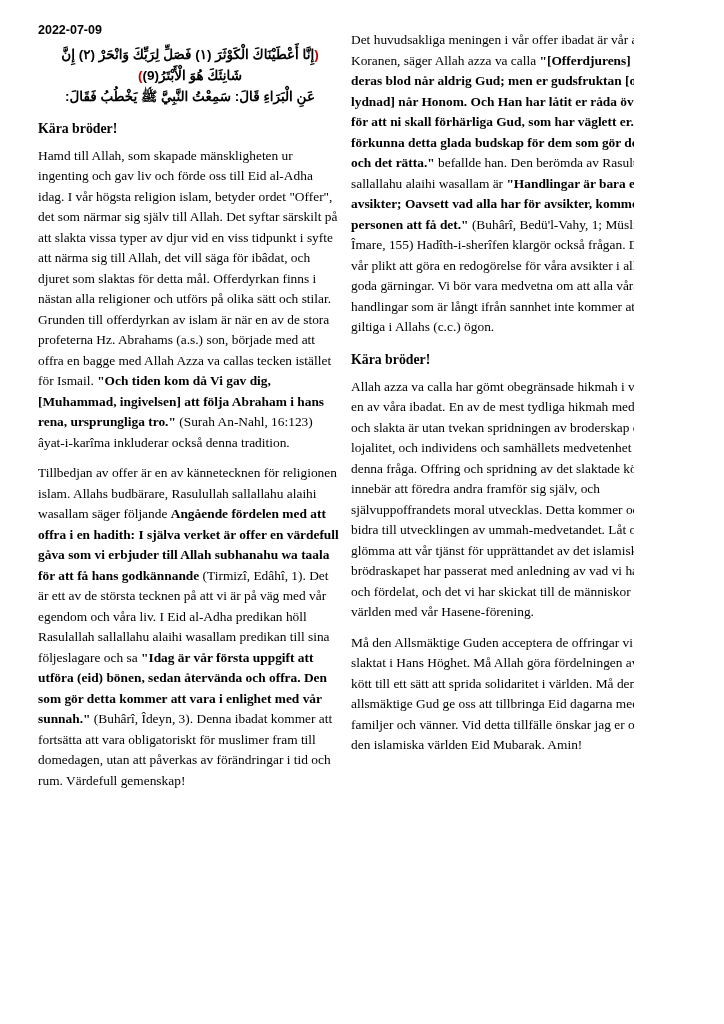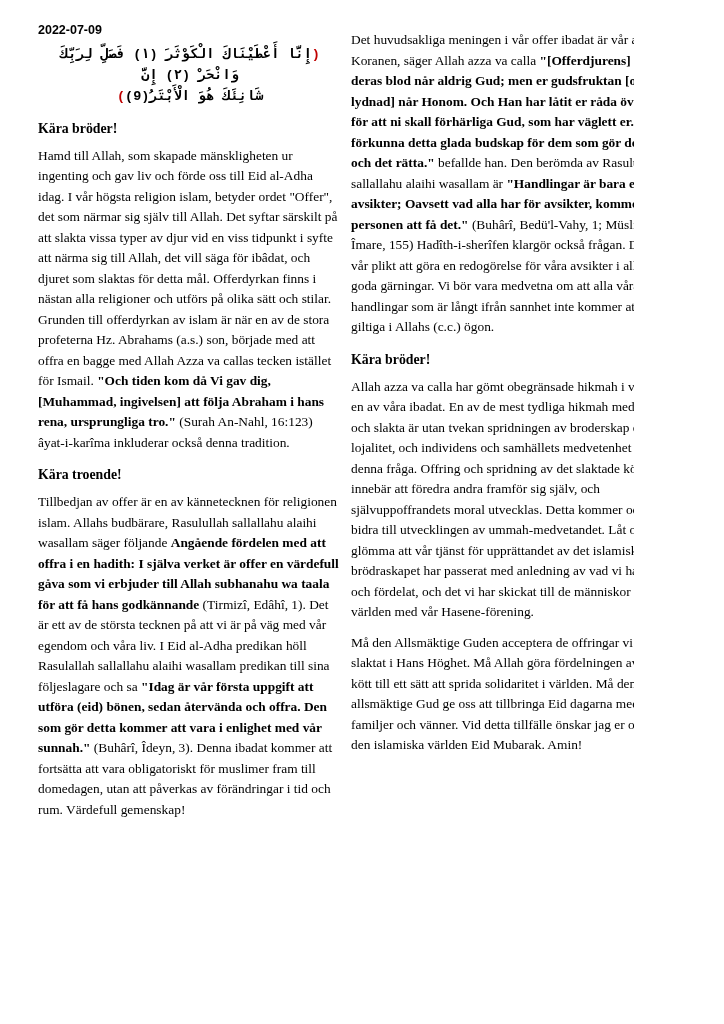--- a/index.html
+++ b/index.html
@@ -21,21 +21,21 @@
   .docheader {
     font-family:"Liberation Sans", sans-serif;
     font-weight:bold;
     font-size:12.5px;
     line-height:16.5px;
     margin:0 0 5px 0;
   }
   .arabic {
     direction:rtl;
     text-align:center;
-    font-family:Liberation Mono, monospace;
+    font-family:Liberation Sans, sans-serif;
     font-weight:bold;
     font-size:13.5px;
     line-height:21px;
     margin:2px 0 10px 0;
   }
   .red { color:#C00000; }
   .khead {
     font-size:13.8px;
     font-weight:bold;
     line-height:19px;
@@ -57,27 +57,27 @@
 
     <div class="col">
 
       <div class="docheader">
         <div>2022-07-09</div>
       </div>
 
       <div class="arabic">
         <div><span class="red">(</span><span>إِنَّا أَعْطَيْنَاكَ الْكَوْثَرَ (١) فَصَلِّ لِرَبِّكَ وَانْحَرْ (٢) إِنَّ</span></div>
         <div><span>شَانِئَكَ هُوَ الْأَبْتَرُ(9)</span><span class="red">)</span></div>
+        <div>عَنِ الْبَرَاءِ قَالَ: سَمِعْتُ النَّبِيَّ ﷺ يَخْطُبُ فَقَالَ:</div>
       </div>
 
       <div class="khead">Kära bröder!</div>
 
       <p class="para"><span>Hamd till Allah, som skapade mänskligheten ur ingenting och gav liv och förde oss till Eid al-Adha idag. I vår högsta religion islam, betyder ordet "Offer", det som närmar sig själv till Allah. Det syftar särskilt på att slakta vissa typer av djur vid en viss tidpunkt i syfte att närma sig till Allah, det vill säga för ibâdat, och djuret som slaktas för detta mål. Offerdyrkan finns i nästan alla religioner och utförs på olika sätt och stilar. Grunden till offerdyrkan av islam är när en av de stora profeterna Hz. Abrahams (a.s.) son, började med att offra en bagge med Allah Azza va callas tecken istället för Ismail. </span><span class="b">"Och tiden kom då Vi gav dig, [Muhammad, ingivelsen] att följa Abraham i hans rena, ursprungliga tro."</span><span> (Surah An-Nahl, 16:123) âyat-i-karîma inkluderar också denna tradition.</span></p>
 
-      <div class="khead">Kära troende!</div>
 
       <p class="para"><span>Tillbedjan av offer är en av kännetecknen för religionen islam. Allahs budbärare, Rasulullah sallallahu alaihi wasallam säger följande </span><span class="b">Angående fördelen med att offra i en hadith: I själva verket är offer en värdefull gåva som vi erbjuder till Allah subhanahu wa taala för att få hans godkännande </span><span>(Tirmizî, Edâhî, 1). Det är ett av de största tecknen på att vi är på väg med vår egendom och våra liv. I Eid al-Adha predikan höll Rasulallah sallallahu alaihi wasallam predikan till sina följeslagare  och sa </span><span class="b">"Idag är vår första uppgift att utföra (eid) bönen, sedan återvända och offra. Den som gör detta kommer att vara i enlighet med vår sunnah." </span><span>(Buhârî, Îdeyn, 3). Denna ibadat kommer att fortsätta att vara obligatoriskt för muslimer fram till domedagen, utan att påverkas av förändringar i tid och rum. Värdefull gemenskap!</span></p>
 
     </div>
 
     <div class="col">
 
       <p class="para"><span>Det huvudsakliga meningen i vår offer ibadat är vår avsikt. I Koranen, säger Allah azza va calla </span><span class="b">"[Offerdjurens] kött och deras blod når aldrig Gud; men er gudsfruktan [och er lydnad] når Honom. Och Han har låtit er råda över dem för att ni skall förhärliga Gud, som har väglett er. Och förkunna detta glada budskap för dem som gör det goda och det rätta." </span><span>befallde han. Den berömda av Rasulullah sallallahu alaihi wasallam är </span><span class="b">"Handlingar är bara enligt avsikter; Oavsett vad alla har för avsikter, kommer personen att få det." </span><span>(Buhârî, Bedü'l-Vahy, 1; Müslim, Îmare, 155) Hadîth-i-sherîfen klargör också frågan. Det är vår plikt att göra en redogörelse för våra avsikter i alla våra goda gärningar. Vi bör vara medvetna om att alla våra handlingar som är långt ifrån sannhet inte kommer att vara giltiga i Allahs (c.c.) ögon.</span></p>
 
       <div class="khead">Kära bröder!</div>

